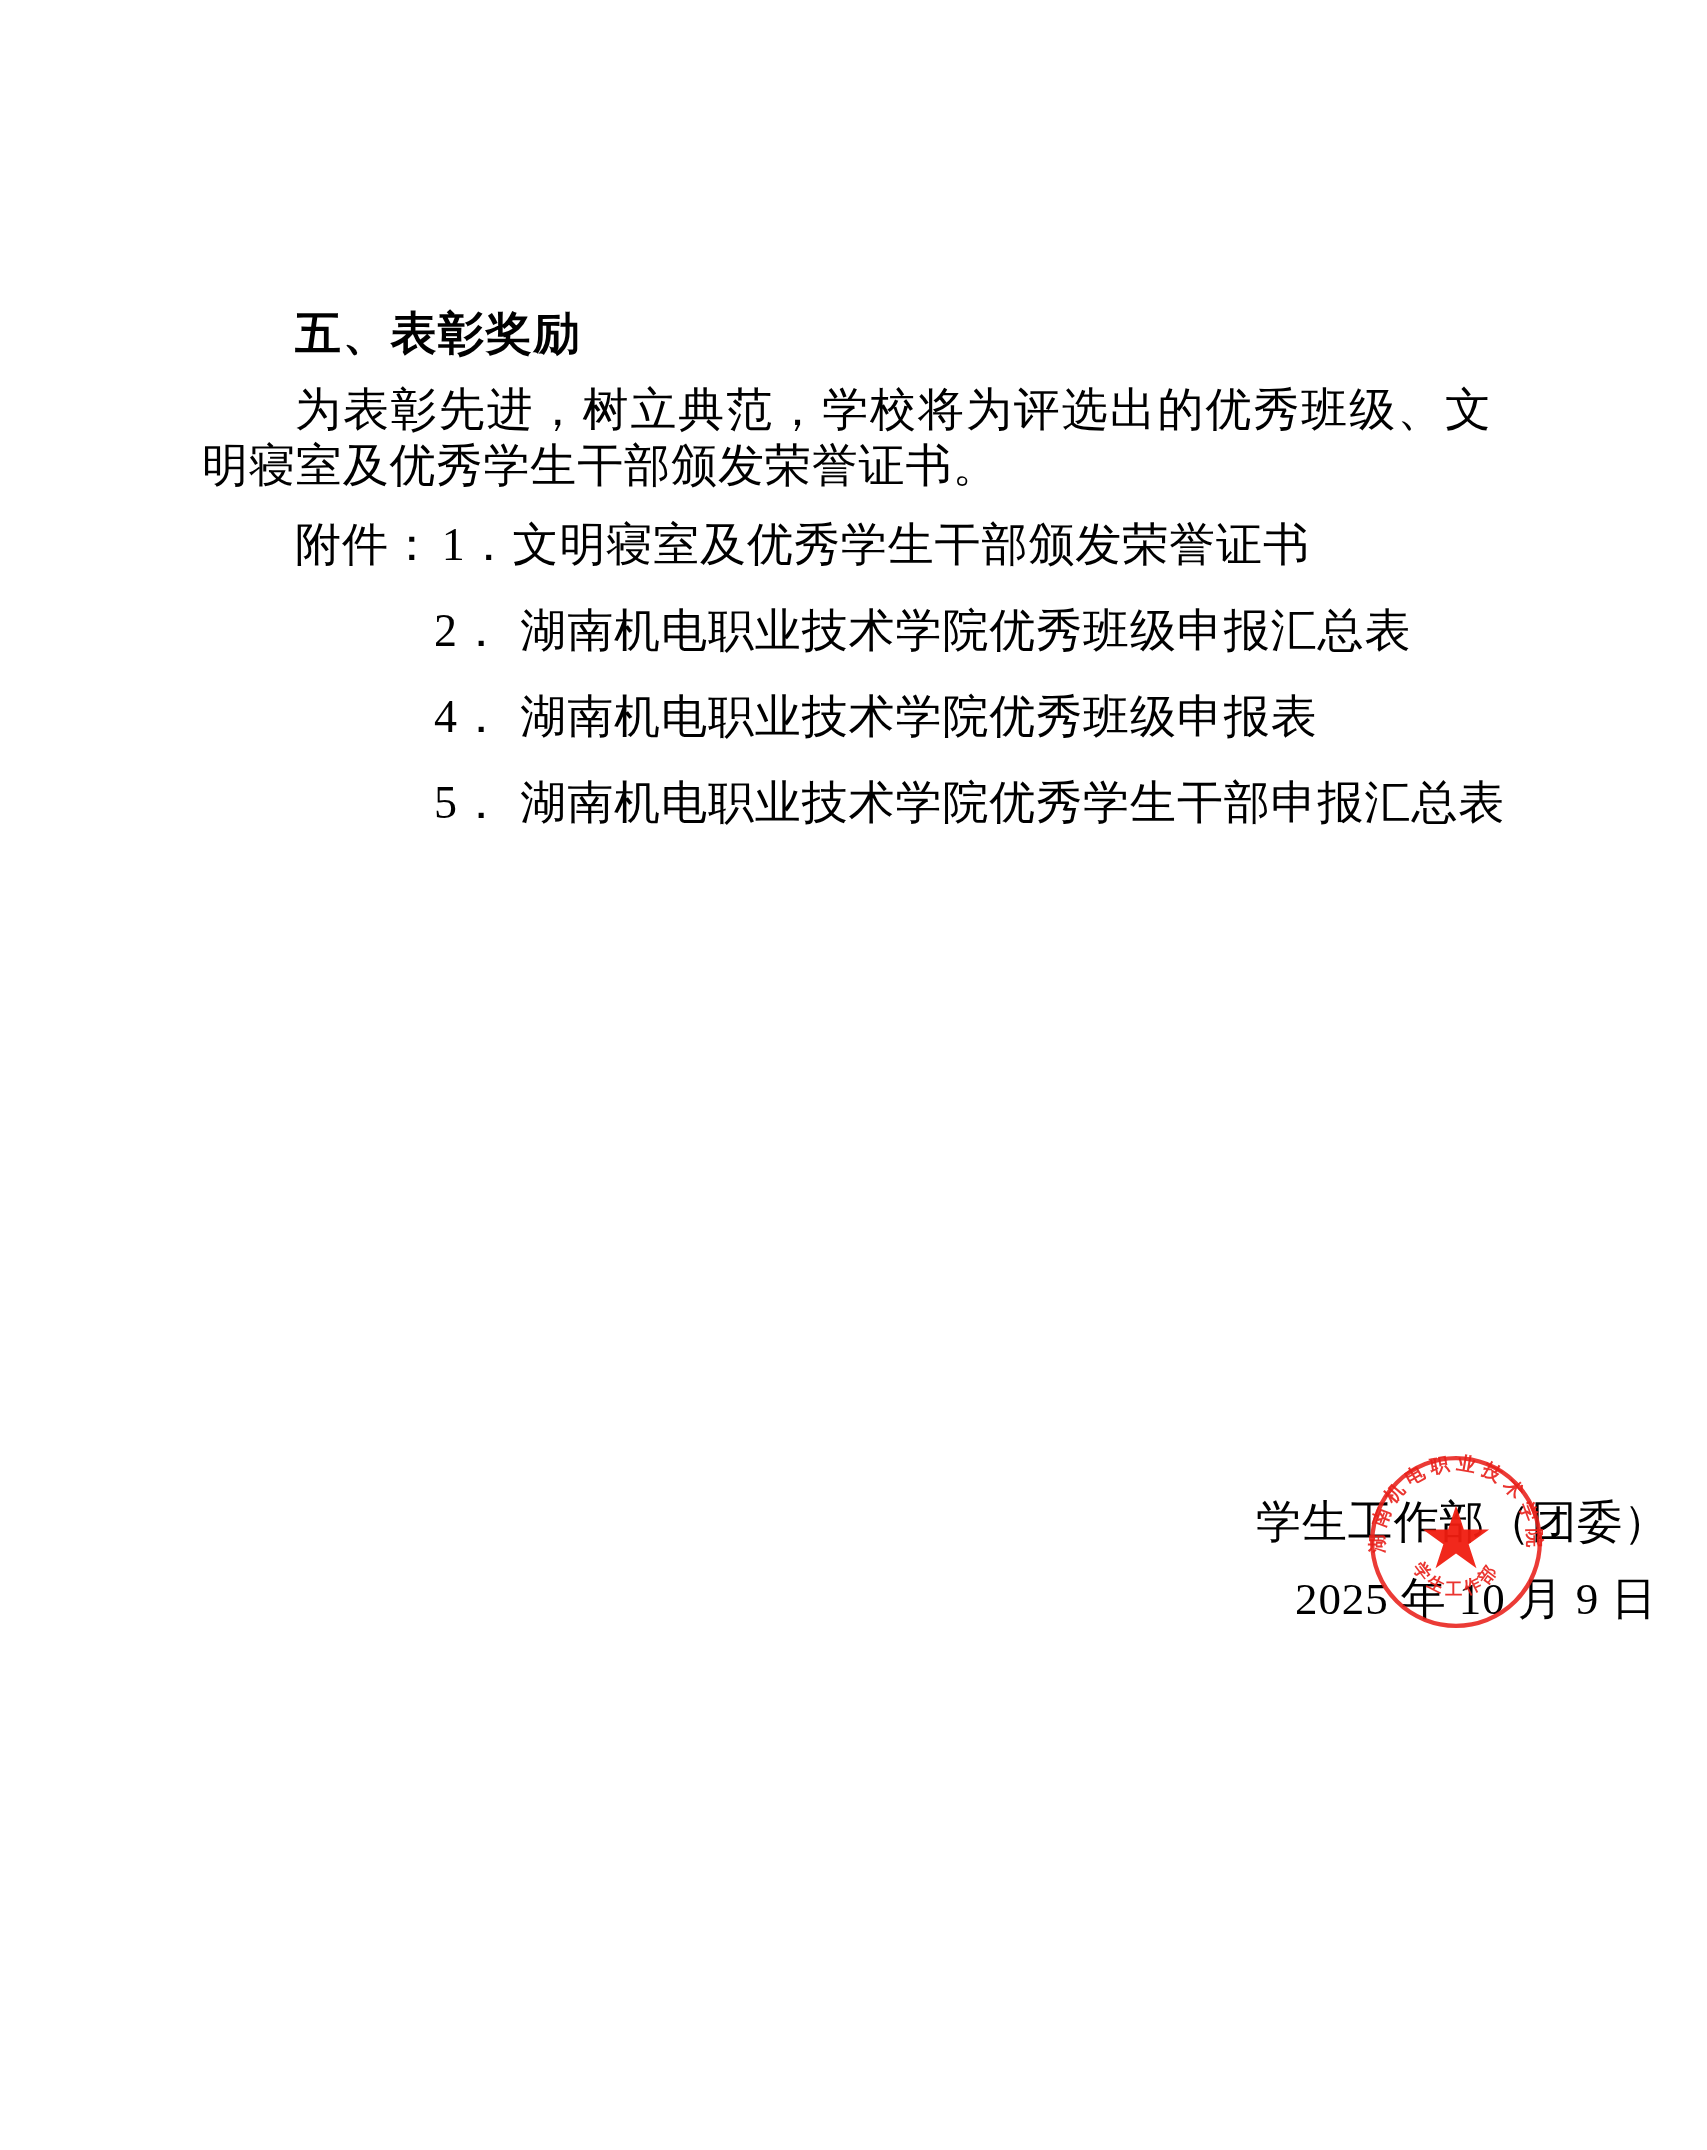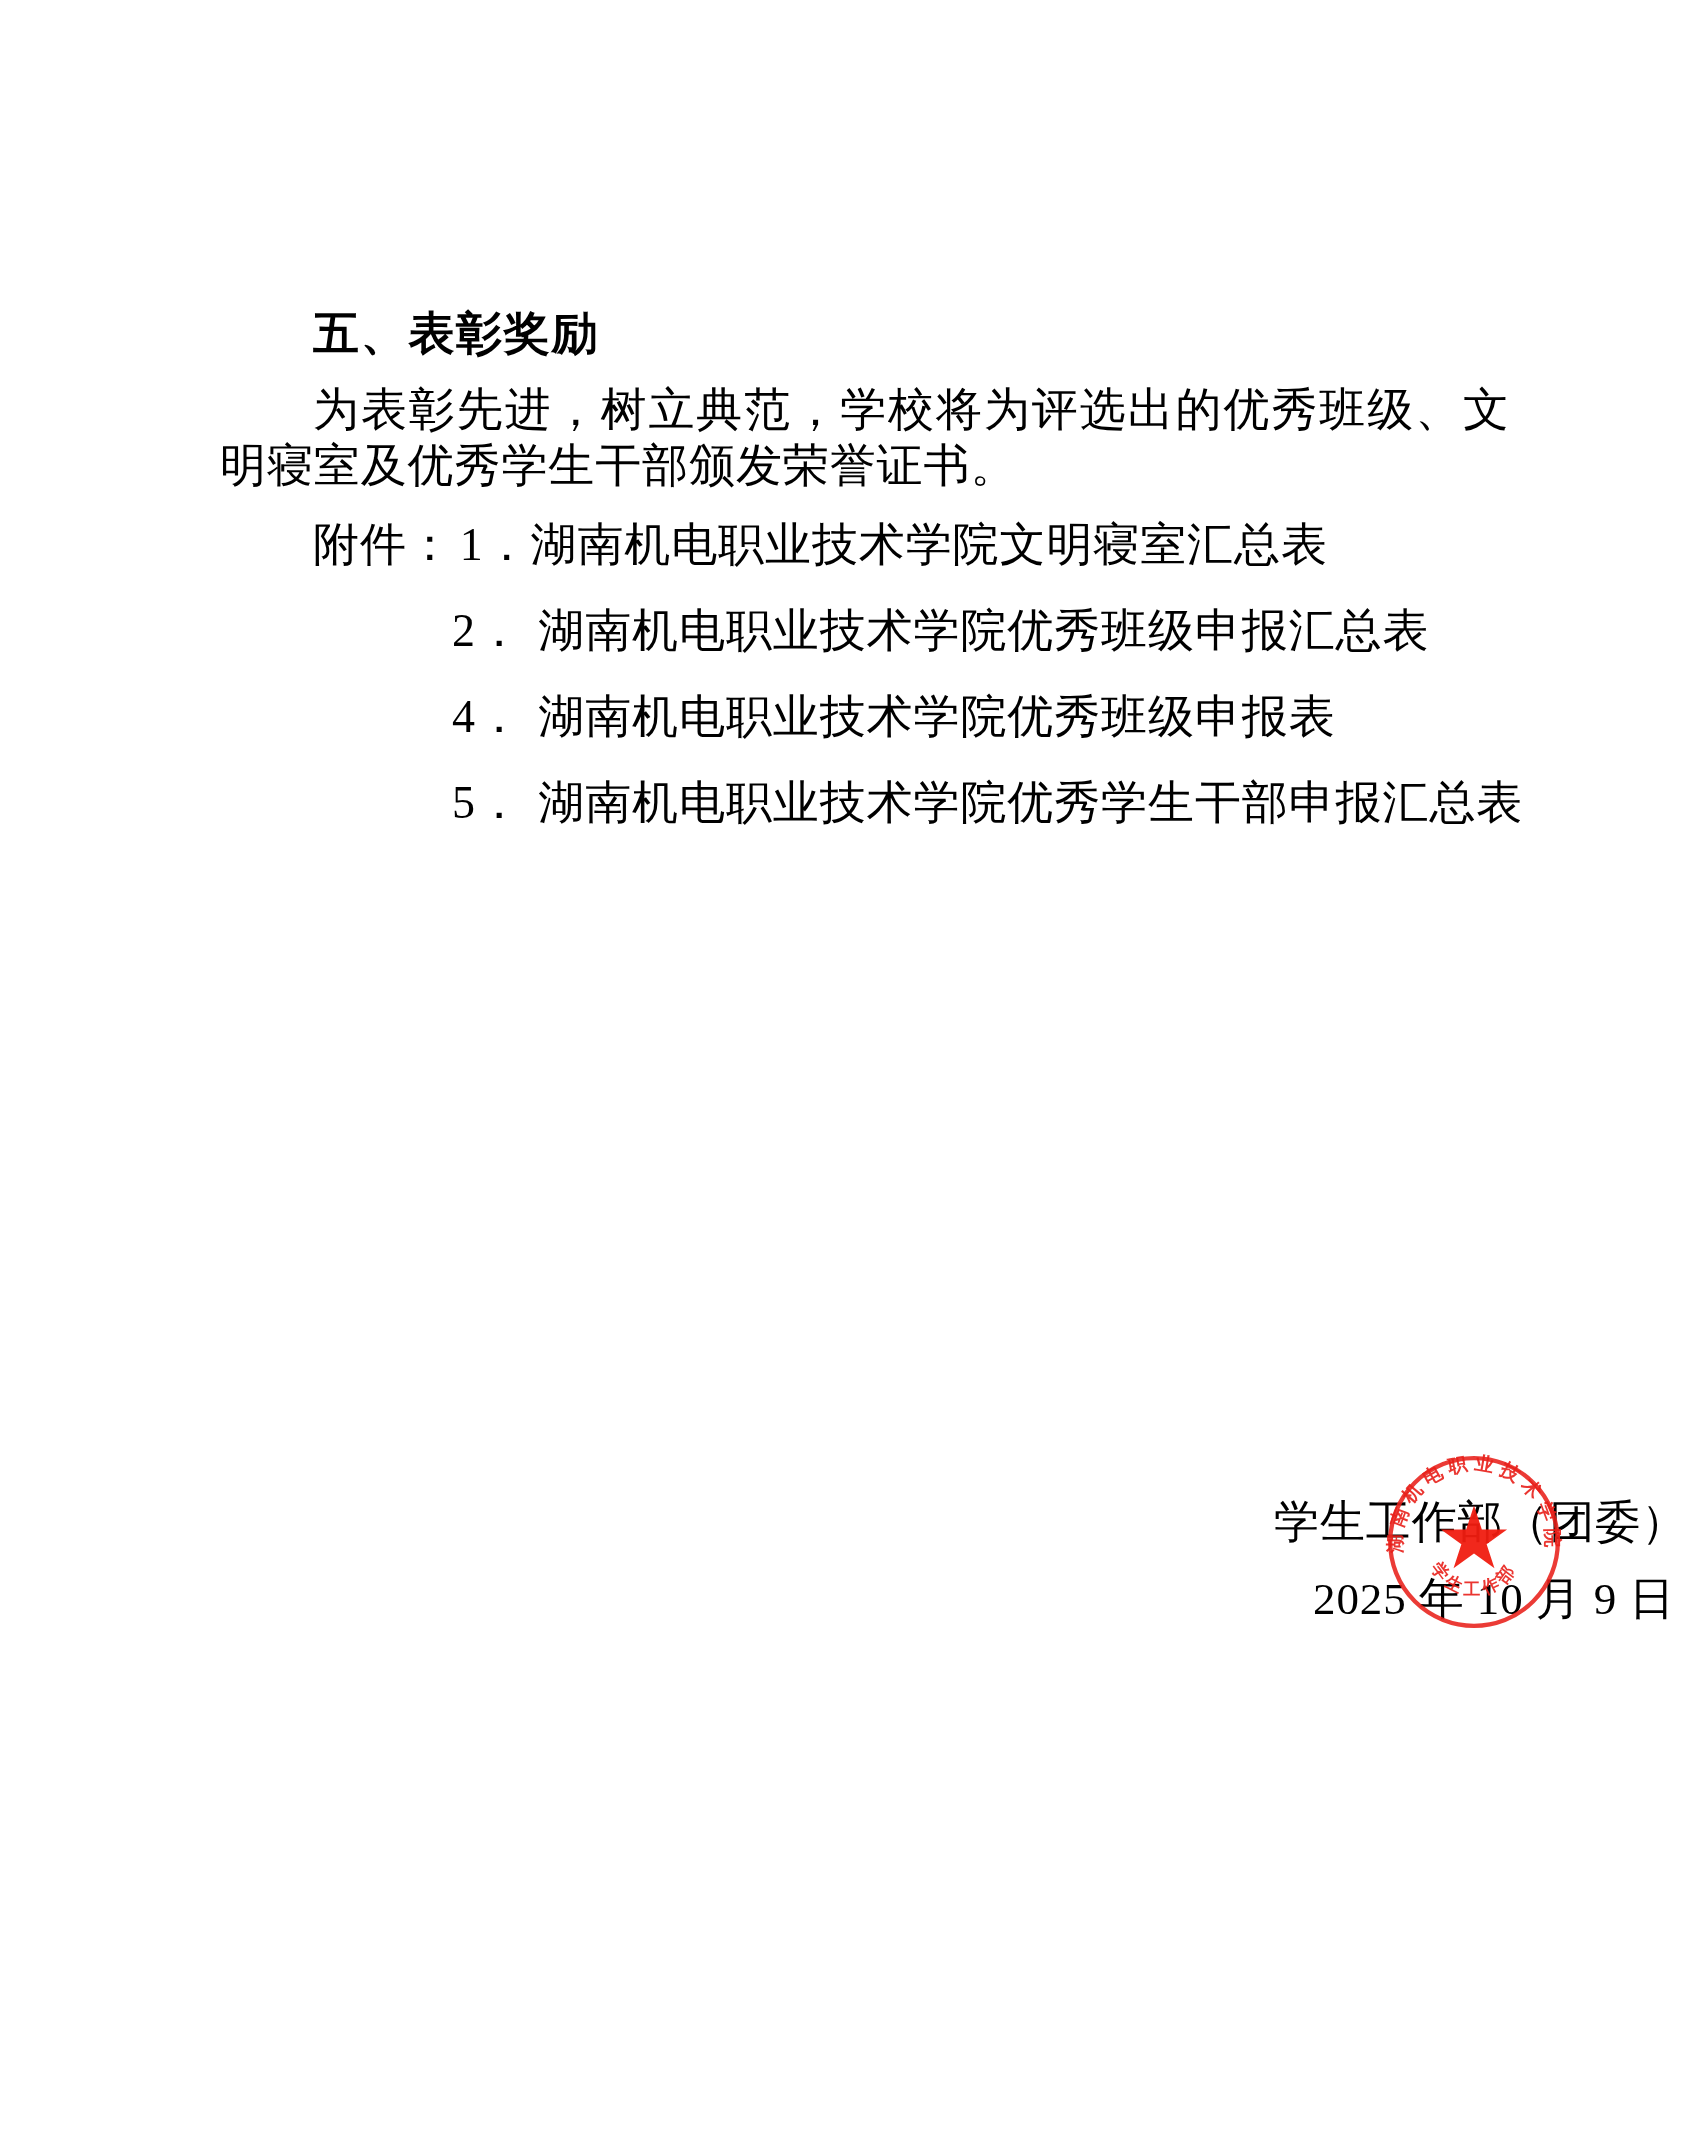--- a/index.html
+++ b/index.html
@@ -14,21 +14,21 @@
   .page {
     position: relative;
     width: 1707px;
     height: 2414px;
     background: #ffffff;
     overflow: hidden;
     box-sizing: border-box;
   }
   .content {
     position: absolute;
-    left: 220px;
+    left: 202px;
     top: 301px;
     width: 1290px;
   }
   .section-heading {
     font-family: "DejaVu Sans", "Liberation Sans", sans-serif;
     font-weight: bold;
     font-size: 46px;
     line-height: 65px;
     letter-spacing: 1.7px;
     margin: 0 0 15.5px 0;
@@ -108,21 +108,21 @@
 
   <div class="content">
 
     <h2 class="section-heading">五、表彰奖励</h2>
 
     <p class="body-para">为表彰先进，树立典范，学校将为评选出的优秀班级、文明寝室及优秀学生干部颁发荣誉证书。</p>
 
     <div class="attach-block">
 
       <p class="attach-first">
-        <span class="attach-label">附件：</span><span class="attach-num">1．</span><span>湖南机电职业技术学院文明寝室汇总表</span>
+        <span class="attach-label">附件：</span><span class="attach-num">1．</span><span>文明寝室及优秀学生干部颁发荣誉证书</span>
       </p>
 
       <p class="attach-item">
         <span class="num">2．</span><span class="gap"></span><span>湖南机电职业技术学院优秀班级申报汇总表</span>
       </p>
 
 
       <p class="attach-item">
         <span class="num">4．</span><span class="gap"></span><span>湖南机电职业技术学院优秀班级申报表</span>
       </p>

